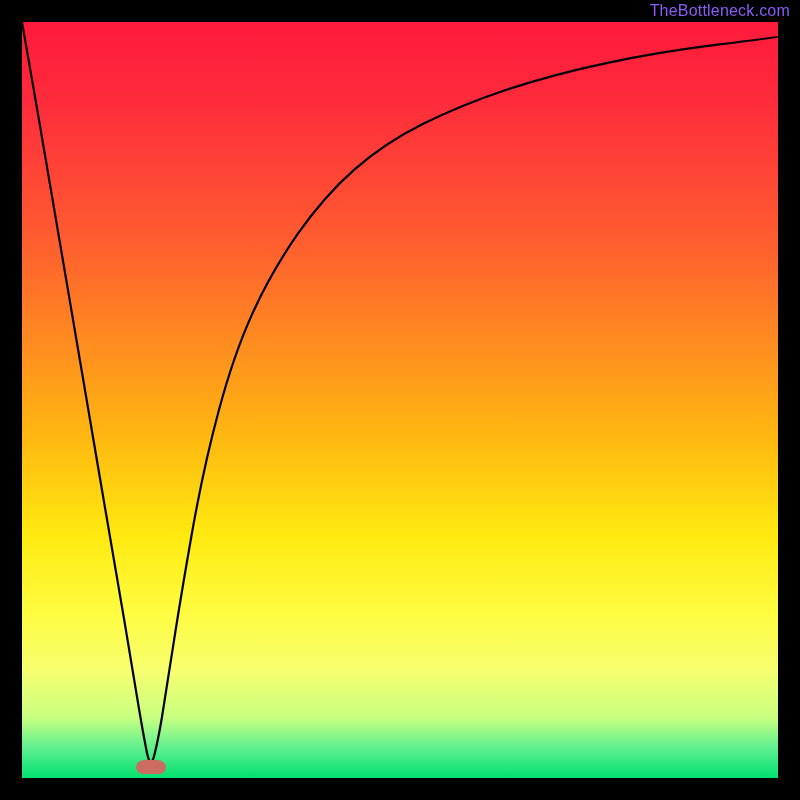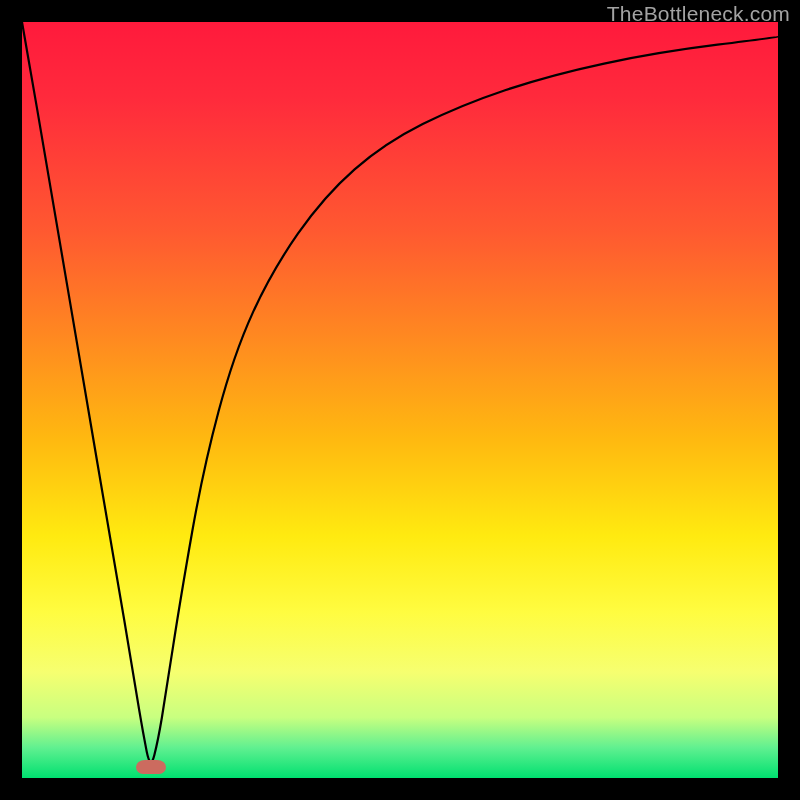--- a/index.html
+++ b/index.html
@@ -38,23 +38,23 @@
       #f6ff70 86%,
       #c8ff80 92%,
       #60f090 96%,
       #00e070 100%
     );
   }
   .watermark {
     position: absolute;
     top: 2px;
     right: 10px;
-    font-size: 21px;
+    font-size: 16px;
     font-weight: 500;
-    color: #a3a3a3;
+    color: #8b5cf6;
     letter-spacing: 0.2px;
   }
   svg.curve {
     position: absolute;
     top: 0;
     left: 0;
     width: 756px;
     height: 756px;
   }
   .bump {

